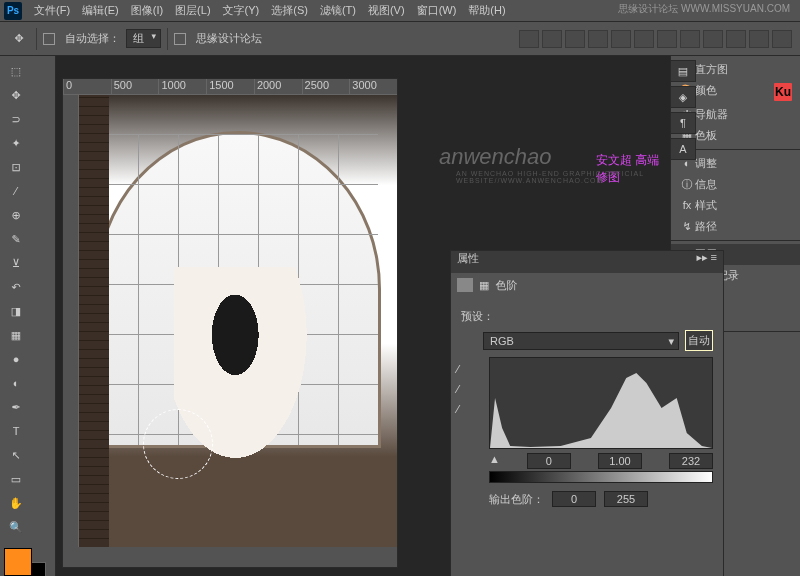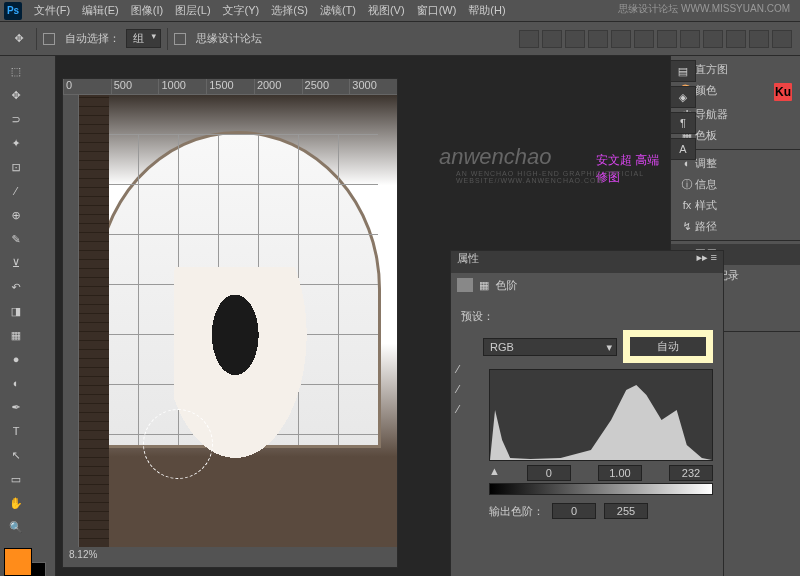--- a/index.html
+++ b/index.html
@@ -42,21 +42,21 @@
 .watermark-sub{position:absolute;top:96px;left:540px;font-size:12px;color:#d946ef;}
 .watermark-line{position:absolute;top:114px;left:400px;font-size:7px;color:#555;letter-spacing:1px;}
 .props-panel{position:absolute;top:194px;left:394px;width:274px;height:360px;background:#535353;border:1px solid #2a2a2a;}
 .panel-head{height:22px;background:#3a3a3a;display:flex;align-items:flex-start;padding:0 6px;justify-content:space-between;}
 .panel-tabrow{height:24px;display:flex;align-items:center;padding:0 6px;gap:6px;}
 .levels-icon{width:16px;height:14px;background:#888;}
 .props-body{padding:6px 10px;}
 .row{display:flex;align-items:center;gap:6px;margin:6px 0;}
 .dd{flex:1;background:#3a3a3a;border:1px solid #222;padding:2px 6px;position:relative;}
 .dd::after{content:"▾";position:absolute;right:4px;}
-.btn{background:#3a3a3a;border:7px solid #fef9c3;padding:2px 27px;}
+.btn{background:#3a3a3a;border:1px solid #fef9c3;padding:2px 2px;}
 .eyedrops{position:absolute;left:6px;top:112px;display:flex;flex-direction:column;gap:6px;}
 .eyedrop{width:18px;height:14px;}
 .histogram{margin-left:28px;height:92px;background:#3a3a3a;position:relative;border:1px solid #222;}
 .histo-svg{width:100%;height:100%;}
 .slider-row{display:flex;justify-content:space-between;margin:4px 0 2px 28px;}
 .num-input{width:44px;background:#3a3a3a;border:1px solid #222;padding:1px 4px;text-align:center;}
 .gradient{margin-left:28px;height:12px;background:linear-gradient(90deg,#000,#fff);border:1px solid #222;}
 .outrow{display:flex;align-items:center;gap:8px;margin:8px 0 2px 28px;}
 .right-panels{width:130px;background:#535353;border-left:1px solid #2a2a2a;}
 .pgroup{border-bottom:1px solid #2a2a2a;padding:3px 0;}
@@ -154,21 +154,20 @@
         <div class="ruler-v"></div>
         <div class="image">
           <div class="arch">
               <div class="grid-lines"></div>
             </div>
           <div class="bricks"></div>
           <div class="couple"></div>
           <div class="selection"></div>
         </div>
       </div>
-      <div class="statusbar">8.12%</div>
     </div>
 
     <div class="watermark">anwenchao</div>
     <div class="watermark-sub">安文超 高端修图</div>
     <div class="watermark-line">AN WENCHAO HIGH-END GRAPHIC OFFICIAL WEBSITE//WWW.ANWENCHAO.COM</div>
 
     <div class="props-panel">
       <div class="panel-head">
         <span>属性</span>
         <span>▸▸ ≡</span>

